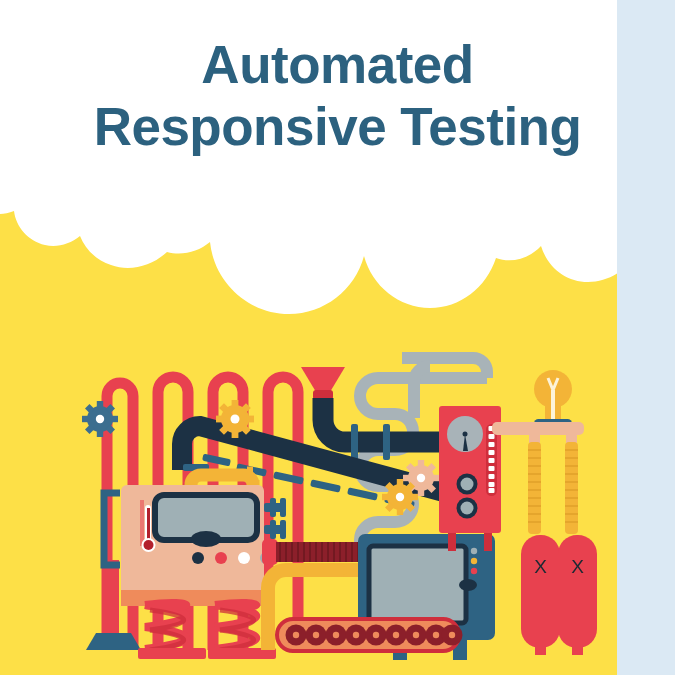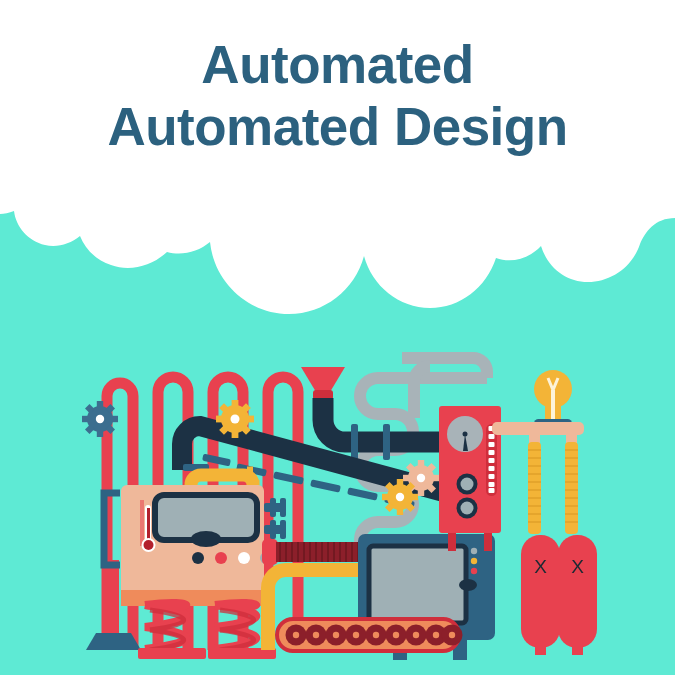--- a/index.html
+++ b/index.html
@@ -1,21 +1,21 @@
 <!DOCTYPE html>
 <html><head>
 <meta charset="utf-8">
 <style>
   html,body{margin:0;padding:0;}
   body{
     width:675px;height:675px;overflow:hidden;
     background:#dbe9f4;
     font-family:"Liberation Sans", sans-serif;
   }
-  #stage{position:relative;width:675px;height:675px;overflow:hidden;background:#5eead4;}
+  #stage{position:relative;width:617px;height:675px;overflow:hidden;background:#fde047;}
 
   
   .cloud-layer{position:absolute;left:0;top:0;width:675px;height:340px;}
   .title-block{
     position:absolute;left:0;top:34px;width:675px;
     text-align:center;z-index:20;pointer-events:none;
   }
   .title-line{
     color:#2c617f;
     font-size:53px;
@@ -50,21 +50,21 @@
              C198,252 182,256 167,252
              C152,266 130,272 111,265
              C96,260 85,249 80,236
              C70,244 57,248 45,245
              C28,241 16,227 14,211
              C9,213 4,214 0,214 Z" fill="#ffffff"></path>
   </svg>
 
   <div class="title-block">
     <div class="title-line">Automated</div>
-    <div class="title-line">Automated Design</div>
+    <div class="title-line">Responsive Testing</div>
   </div>
 
   <svg class="machine" viewBox="0 0 675 675" width="675" height="675">
 
     <defs>
       <clipPath id="clipAll">
           <rect x="0" y="0" width="675" height="675"></rect>
         </clipPath>
     </defs>
 

